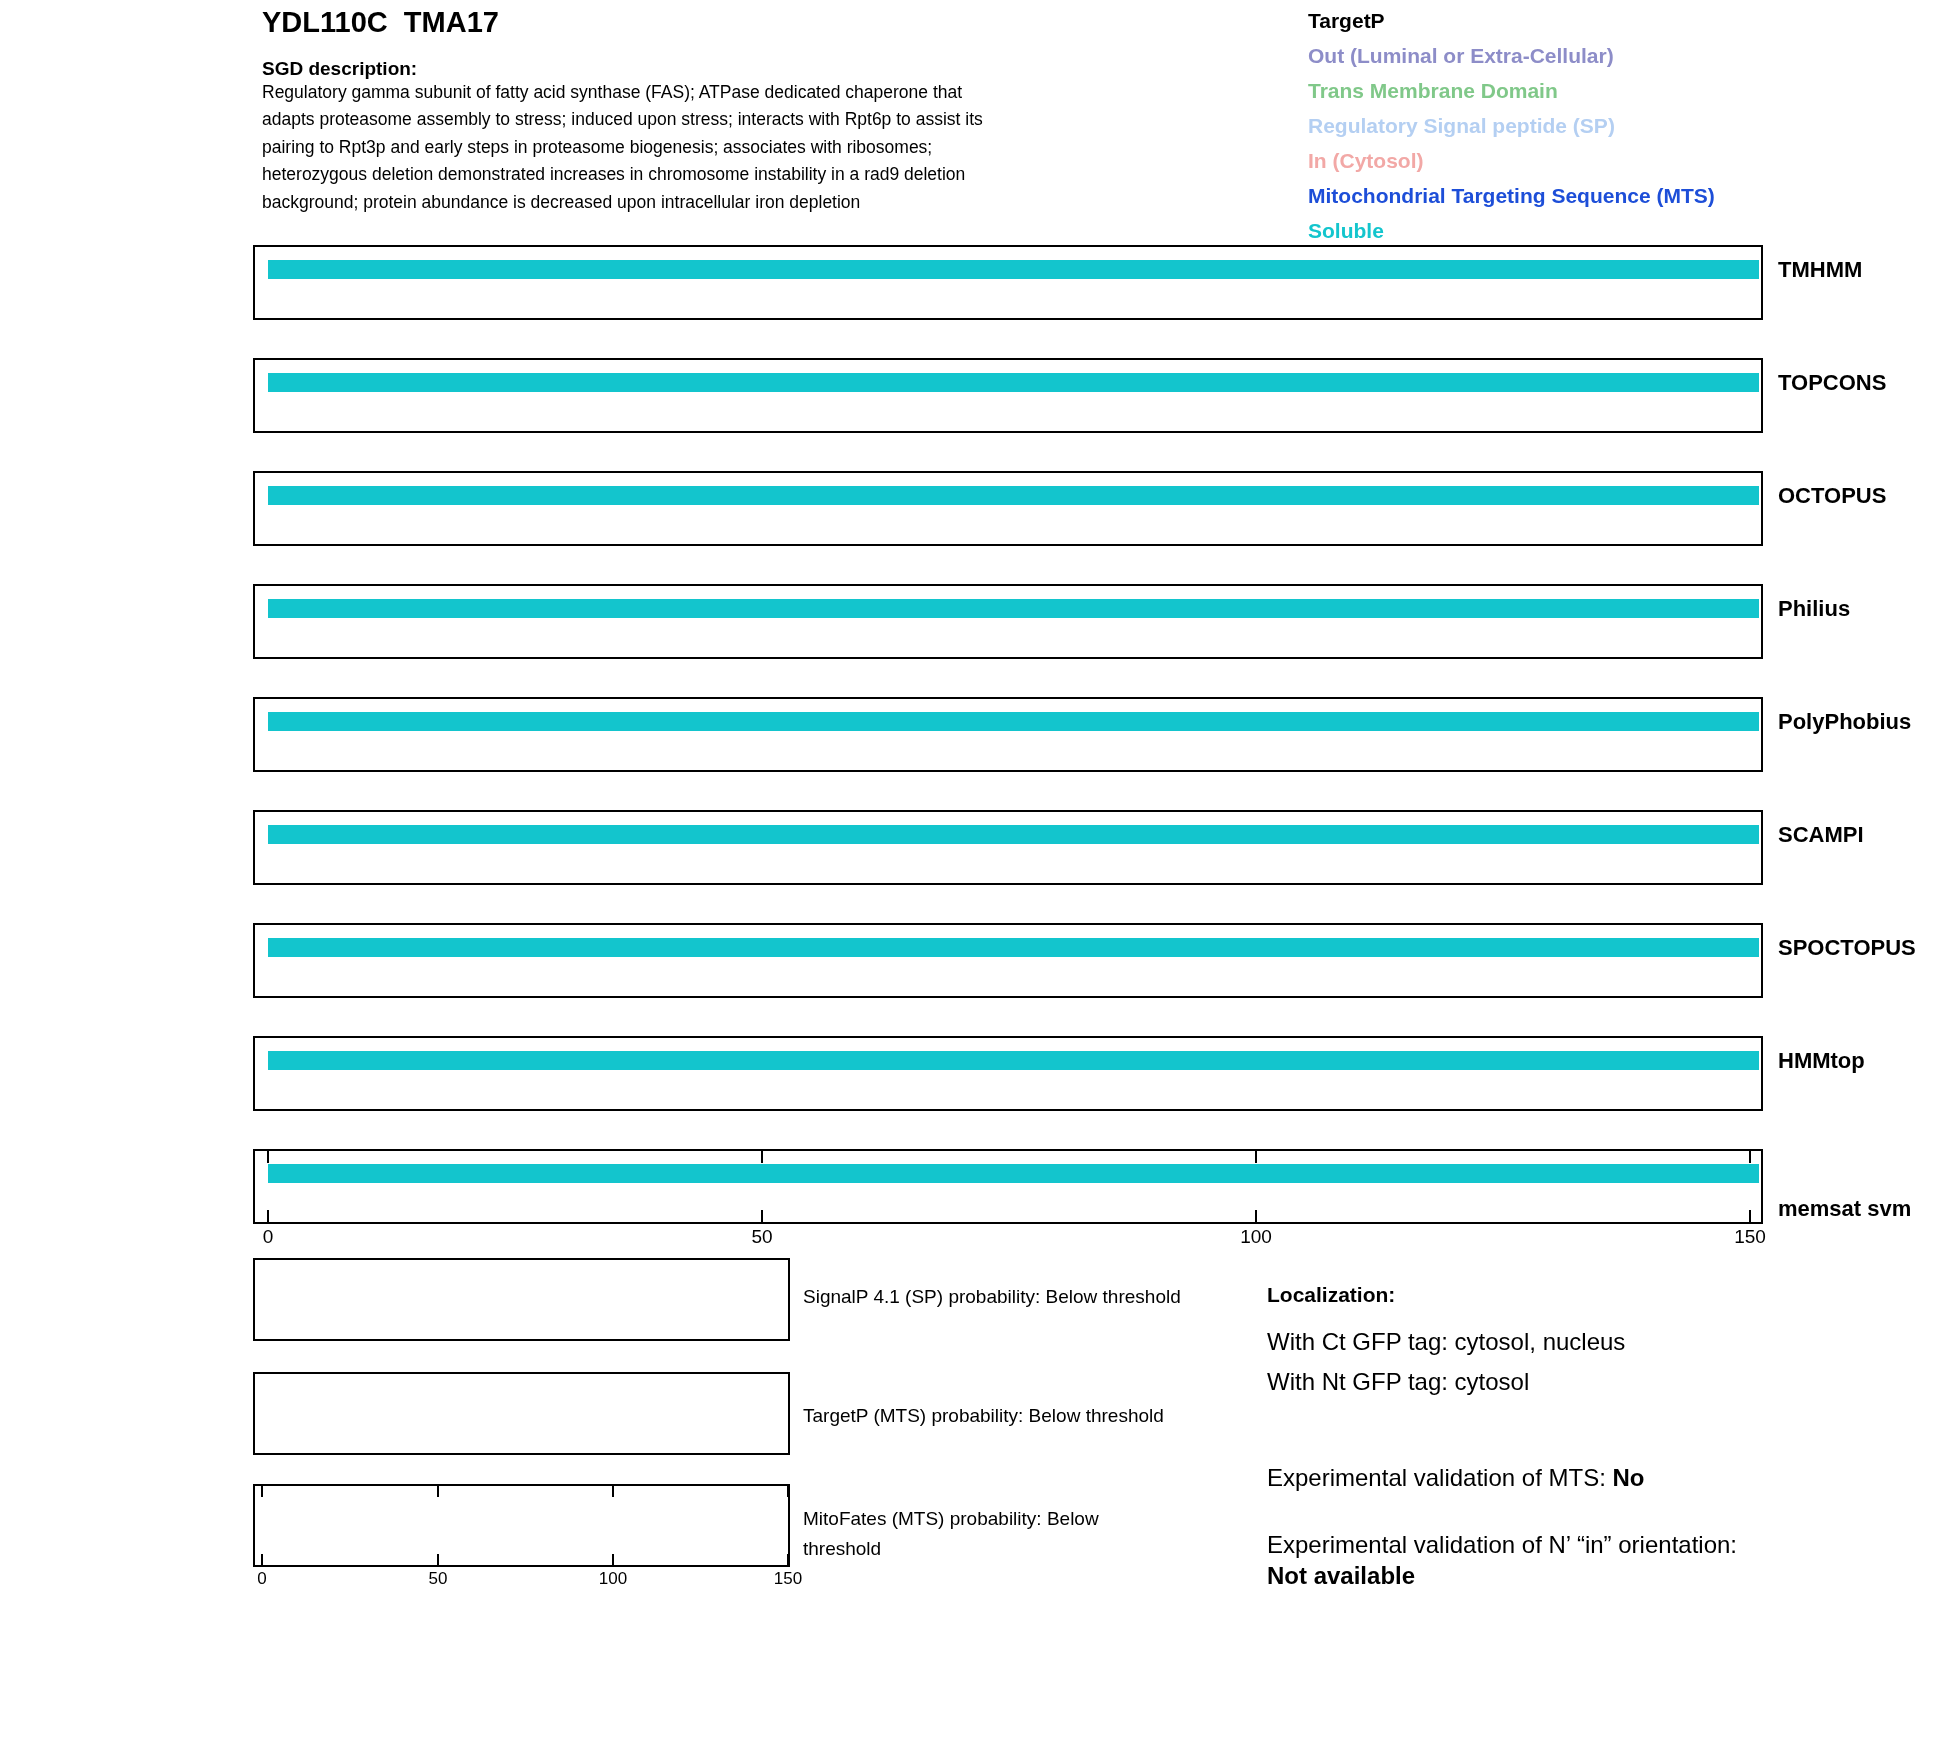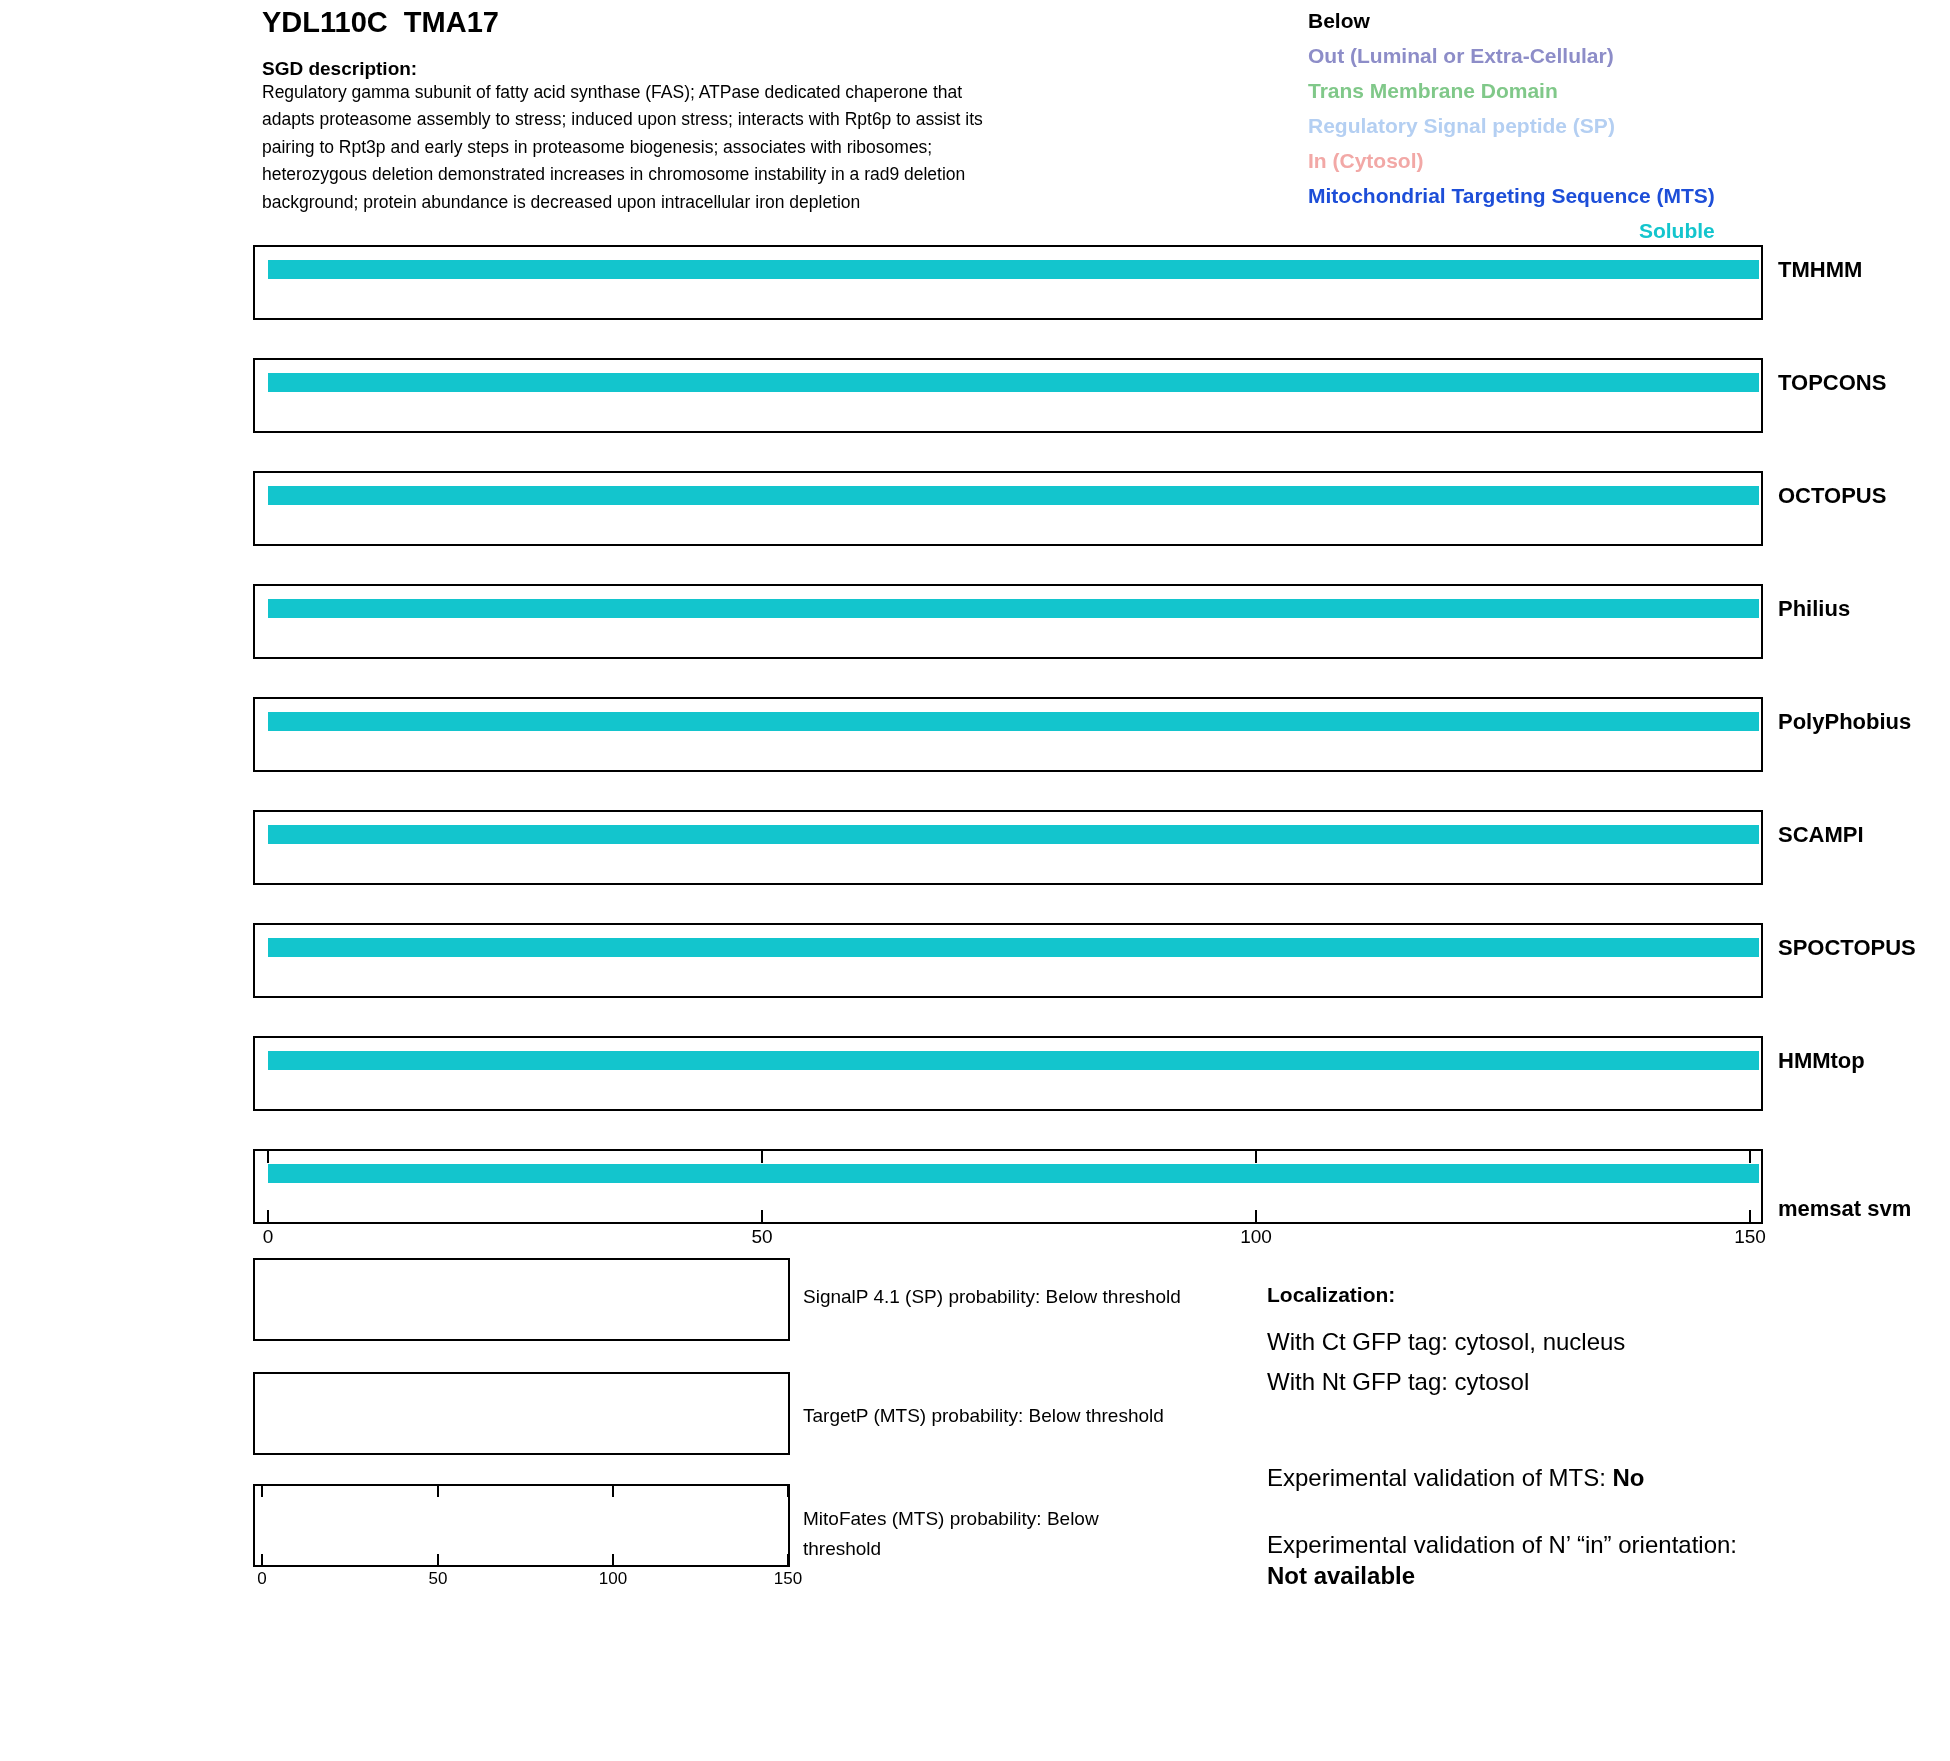--- a/index.html
+++ b/index.html
@@ -28,28 +28,28 @@
 </style>
 </head>
 <body>
 
 <div class="page">
   <div class="abs title">YDL110C  TMA17</div>
   <div class="abs sgd-label">SGD description:</div>
   <div class="abs description">Regulatory gamma subunit of fatty acid synthase (FAS); ATPase dedicated chaperone that adapts proteasome assembly to stress; induced upon stress; interacts with Rpt6p to assist its pairing to Rpt3p and early steps in proteasome biogenesis; associates with ribosomes; heterozygous deletion demonstrated increases in chromosome instability in a rad9 deletion background; protein abundance is decreased upon intracellular iron depletion</div>
 
   <div class="abs legend">
-    <div class="legend-title">Below</div>
+    <div class="legend-title">TargetP</div>
     <div id="legend-items">
         <div class="legend-item" style="color: rgb(141, 141, 200);">Out (Luminal or Extra-Cellular)</div>
         <div class="legend-item" style="color: rgb(128, 200, 137);">Trans Membrane Domain</div>
         <div class="legend-item" style="color: rgb(180, 207, 242);">Regulatory Signal peptide (SP)</div>
         <div class="legend-item" style="color: rgb(242, 168, 166);">In (Cytosol)</div>
         <div class="legend-item" style="color: #1d4ed8;">Mitochondrial Targeting Sequence (MTS)</div>
-        <div class="legend-item" style="color: rgb(19, 197, 205); text-align: right;">Soluble</div>
+        <div class="legend-item" style="color: rgb(19, 197, 205);">Soluble</div>
       </div>
   </div>
 
   <div id="tracks">
       <div class="abs track-box" style="left: 253px; top: 245px; width: 1510px; height: 75px;"></div>
       <div class="abs track-bar" style="left: 268px; top: 260px; width: 1491px; height: 19px; background: rgb(19, 197, 205);"></div>
       <div class="abs track-label" style="left: 1778px; top: 257px;">TMHMM</div>
       <div class="abs track-box" style="left: 253px; top: 358px; width: 1510px; height: 75px;"></div>
       <div class="abs track-bar" style="left: 268px; top: 373px; width: 1491px; height: 19px; background: rgb(19, 197, 205);"></div>
       <div class="abs track-label" style="left: 1778px; top: 370px;">TOPCONS</div>

